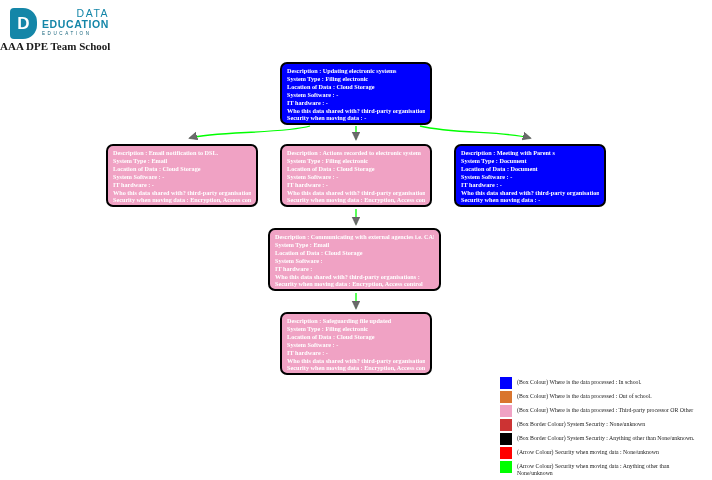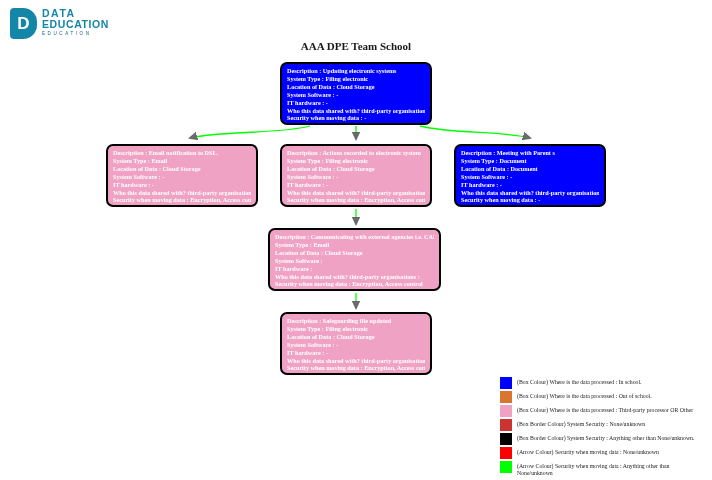--- a/index.html
+++ b/index.html
@@ -5,26 +5,26 @@
   html,body{margin:0;padding:0;}
   body{font-family:"Liberation Serif",serif;background:#ffffff;}
   .canvas{position:relative;width:712px;height:480px;background:#ffffff;overflow:hidden;}
 
   
   .logo{position:absolute;left:10px;top:8px;display:flex;align-items:flex-start;}
   .logo-icon{width:27px;height:31px;background:#1486a8;border-radius:4px 14px 14px 4px;
              display:flex;align-items:center;justify-content:center;}
   .logo-icon span{color:#ffffff;font-family:"Liberation Sans",sans-serif;font-weight:bold;font-size:17px;line-height:1;}
   .logo-text{margin-left:5px;font-family:"Liberation Sans",sans-serif;color:#1486a8;}
-  .logo-l1{font-weight:bold;font-size:10.5px;line-height:11px;letter-spacing:1.5px;}
+  .logo-l1{font-weight:normal;font-size:10.5px;line-height:11px;letter-spacing:1.5px;text-align:right;}
   .logo-l2{font-weight:bold;font-size:10.5px;line-height:11px;letter-spacing:0.6px;}
   .logo-l3{font-size:4.5px;line-height:7px;letter-spacing:2.6px;color:#0f5f78;}
 
   
-  .page-title{position:absolute;left:0;top:40px;width:712px;text-align:center;
+  .page-title{position:absolute;left:0;top:40px;width:712px;text-align:left;
               font-weight:bold;font-size:11px;color:#1a1a1a;}
 
   
   .node{position:absolute;border:2px solid #000000;border-radius:7px;
         padding:3px 5px;box-sizing:border-box;z-index:2;}
   .node .ln{display:block;white-space:nowrap;overflow:hidden;color:#ffffff;
             font-weight:bold;font-size:6.2px;line-height:7.9px;}
   .b1{left:280px;top:62px;width:152px;height:63px;}
   .b2{left:106px;top:144px;width:152px;height:63px;}
   .b3{left:280px;top:144px;width:152px;height:63px;}

